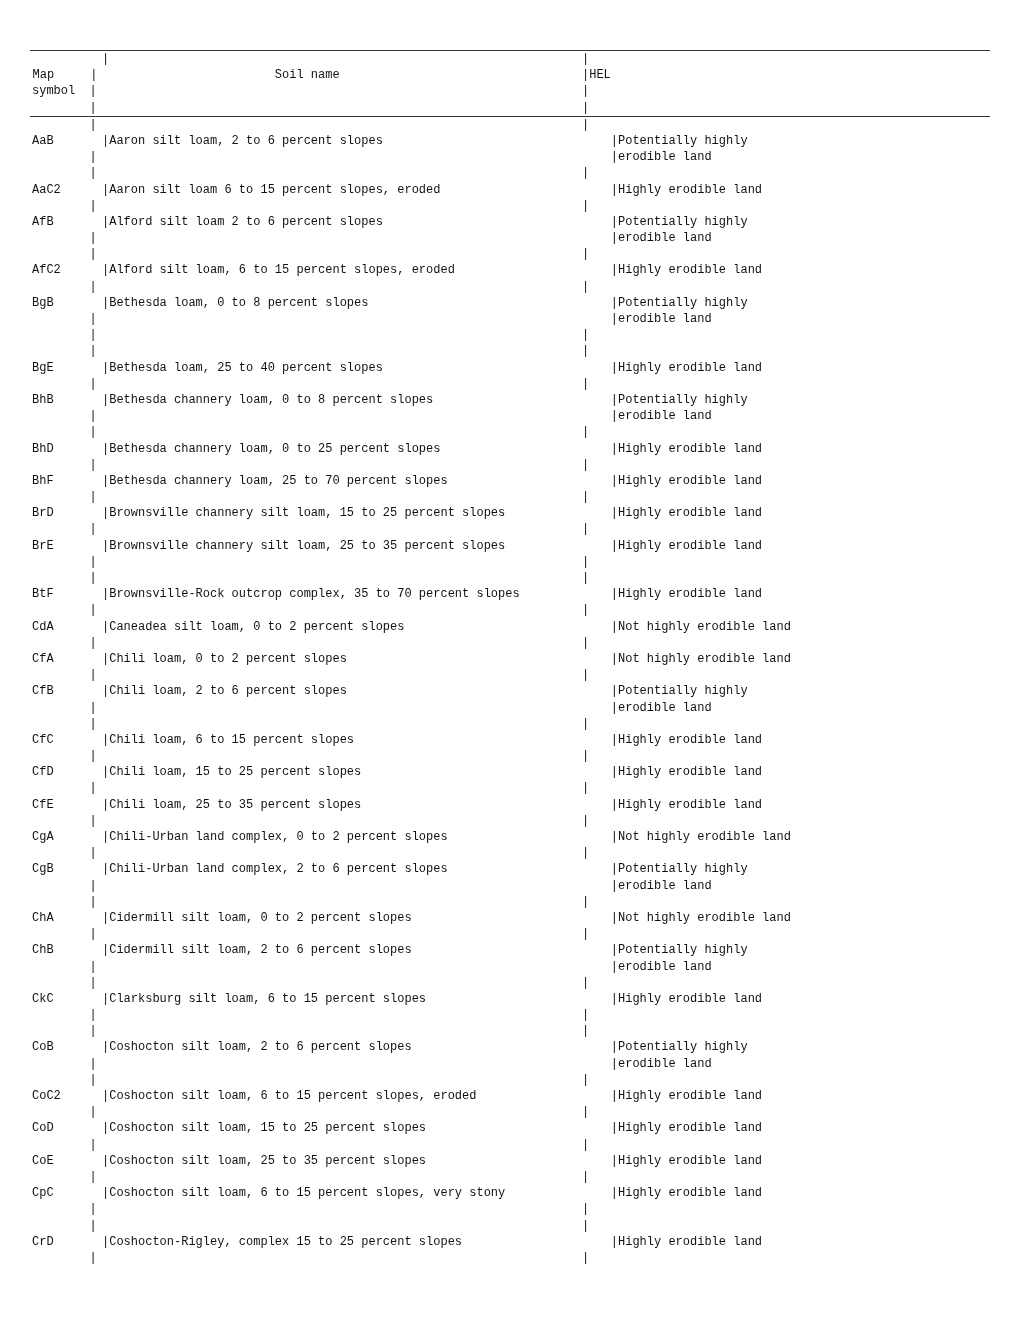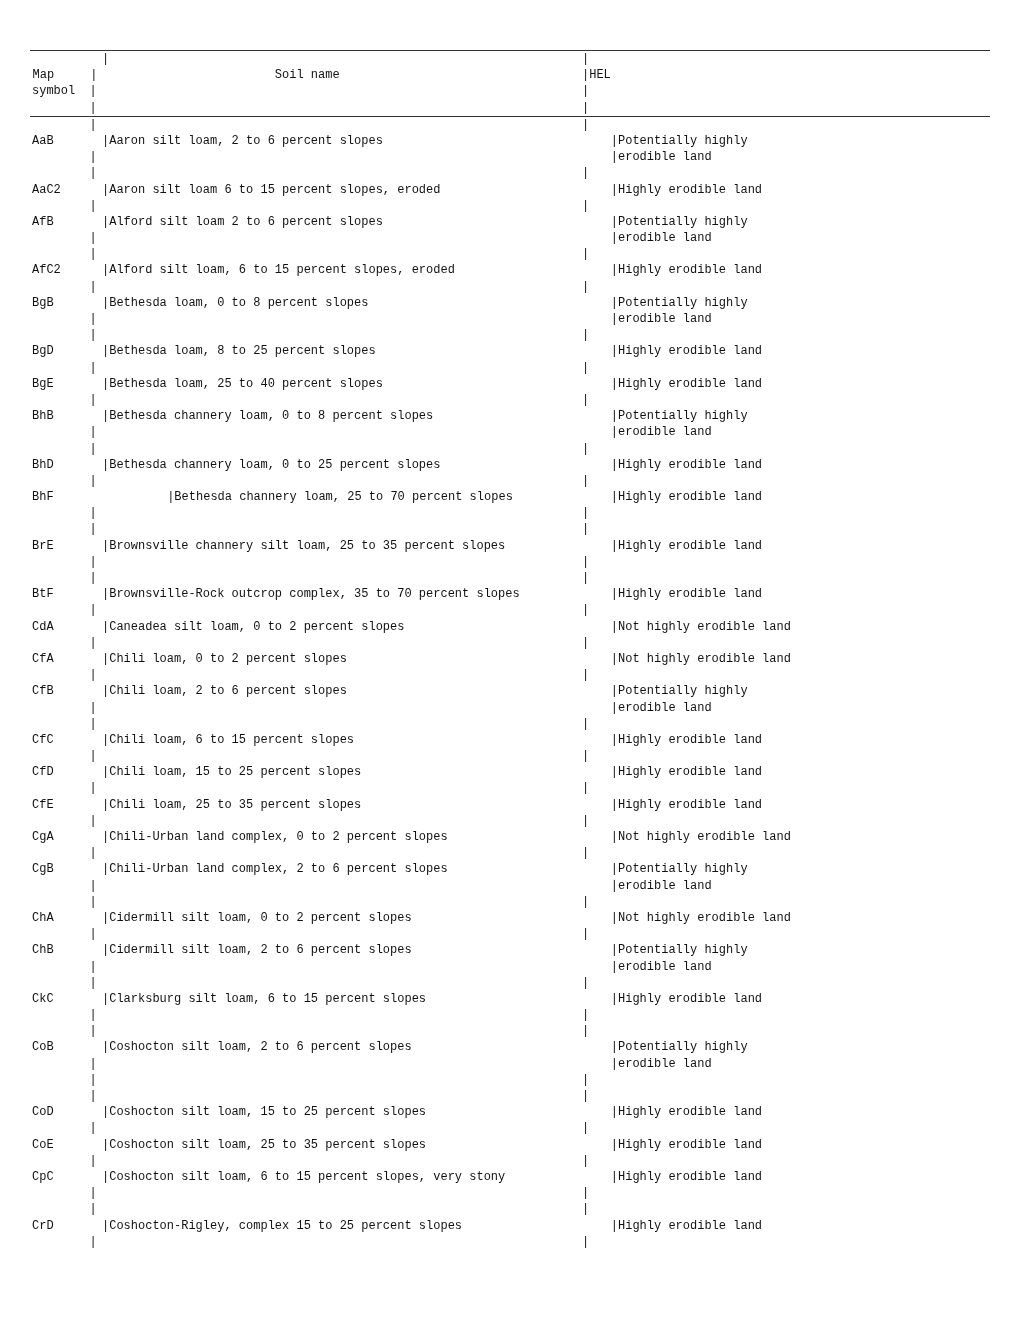--- a/index.html
+++ b/index.html
@@ -143,25 +143,20 @@
           <td style="padding: 0px 2px; white-space: pre; line-height: 1.35;">        |</td>
           <td style="padding: 0px 2px; white-space: pre; line-height: 1.35;"></td>
           <td style="padding: 0px 2px; white-space: pre; line-height: 1.35;">    |erodible land</td>
         </tr>
         <tr>
           <td style="padding: 0px 2px; white-space: pre; line-height: 1.35;">        |</td>
           <td style="padding: 0px 2px; white-space: pre; line-height: 1.35;"></td>
           <td style="padding: 0px 2px; white-space: pre; line-height: 1.35;">|</td>
         </tr>
         <tr>
-          <td style="padding: 0px 2px; vertical-align: top; white-space: pre; line-height: 1.35; width: 70px;">BgD      </td>
-          <td style="padding: 0px 2px; vertical-align: top; white-space: pre; line-height: 1.35; width: 480px;">|Bethesda loam, 8 to 25 percent slopes</td>
-          <td style="padding: 0px 2px; vertical-align: top; white-space: pre; line-height: 1.35;">    |Highly erodible land</td>
-        </tr>
-        <tr>
           <td style="padding: 0px 2px; white-space: pre; line-height: 1.35;">        |</td>
           <td style="padding: 0px 2px; white-space: pre; line-height: 1.35;"></td>
           <td style="padding: 0px 2px; white-space: pre; line-height: 1.35;">|</td>
         </tr>
         <tr>
           <td style="padding: 0px 2px; vertical-align: top; white-space: pre; line-height: 1.35; width: 70px;">BgE      </td>
           <td style="padding: 0px 2px; vertical-align: top; white-space: pre; line-height: 1.35; width: 480px;">|Bethesda loam, 25 to 40 percent slopes</td>
           <td style="padding: 0px 2px; vertical-align: top; white-space: pre; line-height: 1.35;">    |Highly erodible land</td>
         </tr>
         <tr>
@@ -189,27 +184,32 @@
           <td style="padding: 0px 2px; vertical-align: top; white-space: pre; line-height: 1.35; width: 480px;">|Bethesda channery loam, 0 to 25 percent slopes</td>
           <td style="padding: 0px 2px; vertical-align: top; white-space: pre; line-height: 1.35;">    |Highly erodible land</td>
         </tr>
         <tr>
           <td style="padding: 0px 2px; white-space: pre; line-height: 1.35;">        |</td>
           <td style="padding: 0px 2px; white-space: pre; line-height: 1.35;"></td>
           <td style="padding: 0px 2px; white-space: pre; line-height: 1.35;">|</td>
         </tr>
         <tr>
           <td style="padding: 0px 2px; vertical-align: top; white-space: pre; line-height: 1.35; width: 70px;">BhF      </td>
-          <td style="padding: 0px 2px; vertical-align: top; white-space: pre; line-height: 1.35; width: 480px; text-align: center;">|Bethesda channery loam, 25 to 70 percent slopes</td>
-          <td style="padding: 0px 2px; vertical-align: top; white-space: pre; line-height: 1.35;">    |Highly erodible land</td>
-        </tr>
-        <tr>
-          <td style="padding: 0px 2px; white-space: pre; line-height: 1.35;">        |</td>
-          <td style="padding: 0px 2px; white-space: pre; line-height: 1.35;"></td>
-          <td style="padding: 0px 2px; white-space: pre; line-height: 1.35;">|</td>
+          <td style="padding: 0px 2px; vertical-align: top; white-space: pre; line-height: 1.35; width: 480px;">|Bethesda channery loam, 25 to 70 percent slopes</td>
+          <td style="padding: 0px 2px; vertical-align: top; white-space: pre; line-height: 1.35;">    |Highly erodible land</td>
+        </tr>
+        <tr>
+          <td style="padding: 0px 2px; white-space: pre; line-height: 1.35;">        |</td>
+          <td style="padding: 0px 2px; white-space: pre; line-height: 1.35;"></td>
+          <td style="padding: 0px 2px; white-space: pre; line-height: 1.35;">|</td>
+        </tr>
+        <tr>
+          <td style="padding: 0px 2px; vertical-align: top; white-space: pre; line-height: 1.35; width: 70px;">BrD      </td>
+          <td style="padding: 0px 2px; vertical-align: top; white-space: pre; line-height: 1.35; width: 480px;">|Brownsville channery silt loam, 15 to 25 percent slopes</td>
+          <td style="padding: 0px 2px; vertical-align: top; white-space: pre; line-height: 1.35;">    |Highly erodible land</td>
         </tr>
         <tr>
           <td style="padding: 0px 2px; white-space: pre; line-height: 1.35;">        |</td>
           <td style="padding: 0px 2px; white-space: pre; line-height: 1.35;"></td>
           <td style="padding: 0px 2px; white-space: pre; line-height: 1.35;">|</td>
         </tr>
         <tr>
           <td style="padding: 0px 2px; vertical-align: top; white-space: pre; line-height: 1.35; width: 70px;">BrE      </td>
           <td style="padding: 0px 2px; vertical-align: top; white-space: pre; line-height: 1.35; width: 480px;">|Brownsville channery silt loam, 25 to 35 percent slopes</td>
           <td style="padding: 0px 2px; vertical-align: top; white-space: pre; line-height: 1.35;">    |Highly erodible land</td>
@@ -371,20 +371,25 @@
         </tr>
         <tr>
           <td style="padding: 0px 2px; white-space: pre; line-height: 1.35;">        |</td>
           <td style="padding: 0px 2px; white-space: pre; line-height: 1.35;"></td>
           <td style="padding: 0px 2px; white-space: pre; line-height: 1.35;">    |erodible land</td>
         </tr>
         <tr>
           <td style="padding: 0px 2px; white-space: pre; line-height: 1.35;">        |</td>
           <td style="padding: 0px 2px; white-space: pre; line-height: 1.35;"></td>
           <td style="padding: 0px 2px; white-space: pre; line-height: 1.35;">|</td>
+        </tr>
+        <tr>
+          <td style="padding: 0px 2px; vertical-align: top; white-space: pre; line-height: 1.35; width: 70px;">CoC2     </td>
+          <td style="padding: 0px 2px; vertical-align: top; white-space: pre; line-height: 1.35; width: 480px;">|Coshocton silt loam, 6 to 15 percent slopes, eroded</td>
+          <td style="padding: 0px 2px; vertical-align: top; white-space: pre; line-height: 1.35;">    |Highly erodible land</td>
         </tr>
         <tr>
           <td style="padding: 0px 2px; white-space: pre; line-height: 1.35;">        |</td>
           <td style="padding: 0px 2px; white-space: pre; line-height: 1.35;"></td>
           <td style="padding: 0px 2px; white-space: pre; line-height: 1.35;">|</td>
         </tr>
         <tr>
           <td style="padding: 0px 2px; vertical-align: top; white-space: pre; line-height: 1.35; width: 70px;">CoD      </td>
           <td style="padding: 0px 2px; vertical-align: top; white-space: pre; line-height: 1.35; width: 480px;">|Coshocton silt loam, 15 to 25 percent slopes</td>
           <td style="padding: 0px 2px; vertical-align: top; white-space: pre; line-height: 1.35;">    |Highly erodible land</td>

